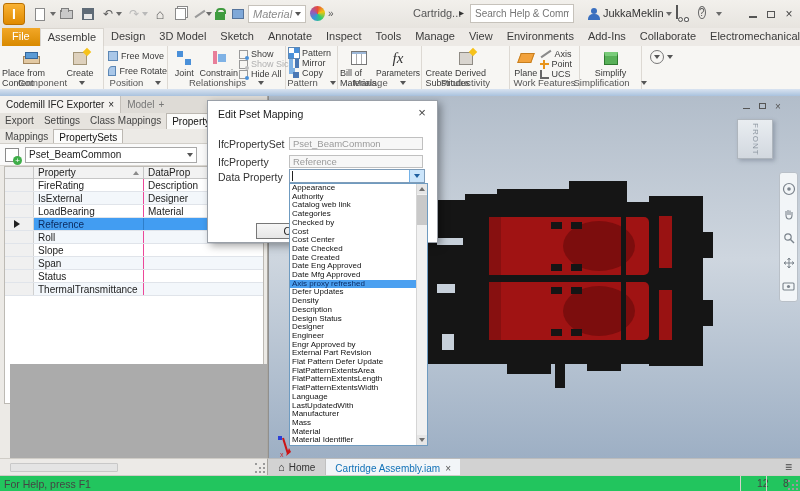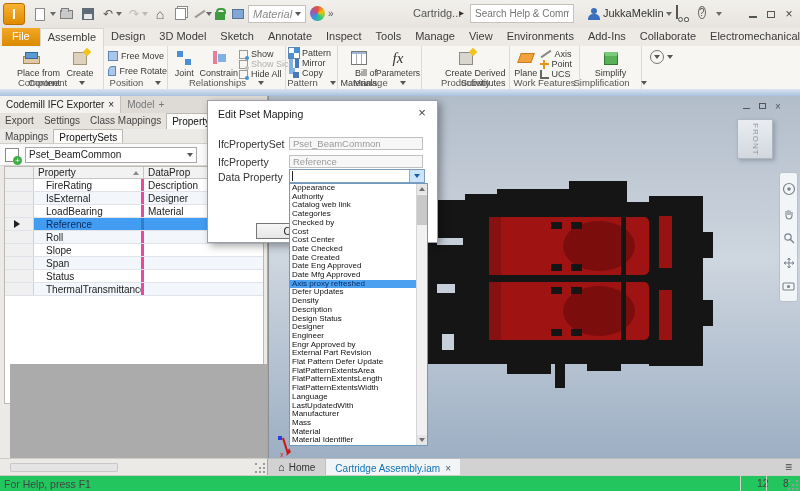--- a/index.html
+++ b/index.html
@@ -44,21 +44,21 @@
   #ribtabs { left:0; top:28px; width:800px; height:18px; background:#edeae6; display:flex; align-items:stretch; padding-left:2px; }
   .rtab { padding:2px 7px 0; color:#3b3b3b; font-size:11px; white-space:nowrap; }
   .rtab.file { background:linear-gradient(#f2a727,#d98a00); color:#fff; padding:2px 10px 0; }
   .rtab.active { background:#f7f6f3; border:1px solid #d9d5cf; border-bottom:none; }
 
   
   #ribbon { left:0; top:46px; width:800px; height:43px; background:#f7f6f3; display:flex; }
   .rgroup { position:relative; border-right:1px solid #ddd9d3; height:43px; flex:none; }
   .glabel { position:absolute; bottom:1px; left:0; right:0; display:flex; justify-content:center; align-items:center; gap:12px; font-size:9.5px; color:#555; white-space:nowrap; }
   .gbody { display:flex; padding:1px 2px; }
-  .bb { display:flex; flex-direction:column; align-items:center; font-size:9px; color:#3a3a3a; text-align:right; line-height:1.1; }
+  .bb { display:flex; flex-direction:column; align-items:center; font-size:9px; color:#3a3a3a; text-align:left; line-height:1.1; }
   .bb .ic { height:20px; display:flex; align-items:center; justify-content:center; margin:1px 0; }
   .ss { display:flex; flex-direction:column; padding-top:2px; }
   .srow { display:flex; align-items:center; gap:3px; height:10px; font-size:9px; color:#3a3a3a; white-space:nowrap; }
   .srow.disabled { color:#b0b0b0; }
   .ic-pfcc { width:16px; height:12px; position:relative; }
   .ic-pfcc::before { content:""; position:absolute; left:0; bottom:0; width:15px; height:6px; background:#e3c9a2; border:1px solid #a3865d; }
   .ic-pfcc::after { content:""; position:absolute; left:2px; top:0; width:11px; height:5px; background:#5b9bd5; border:1px solid #35679b; }
   .ic-create { width:14px; height:13px; background:#ded1bd; border:1px solid #a39577; position:relative; }
   .ic-create::after { content:""; position:absolute; right:-4px; top:-4px; width:6px; height:6px; background:#f6c21a; transform:rotate(45deg); }
   .ic-cube-s { width:10px; height:10px; background:#a9c7e8; border:1px solid #5c87b5; }
@@ -103,21 +103,21 @@
   #pset-combo { width:172px; height:16px; background:#fff; border:1px solid #a8a8a8; display:flex; align-items:center; justify-content:space-between; font-size:10px; color:#222; padding:0 3px; }
   #ptable { position:absolute; left:4px; top:70px; width:260px; height:238px; background:#fff; border:1px solid #bdbab4; font-size:10px; }
   #pt-head { display:flex; height:12px; background:#f2f2f2; border-bottom:1px solid #c6c6c6; color:#222; }
   .ph-sel { width:29px; border-right:1px solid #c6c6c6; background:#efefef; flex:none; }
   .ph-prop { width:110px; border-right:1px solid #c6c6c6; padding-left:4px; position:relative; flex:none; }
   .sort-up { position:absolute; right:4px; top:4px; width:0; height:0; border-left:3px solid transparent; border-right:3px solid transparent; border-bottom:4px solid #8a8a8a; }
   .ph-data { flex:1; padding-left:4px; }
   .prow { display:flex; height:13px; border-bottom:1px solid #e0e4ea; }
   .prow.alt { background:#f3f7fb; }
   .pc-sel { width:29px; flex:none; background:#f0f0f0; border-right:1px solid #d0d0d0; position:relative; }
-  .pc-prop { width:110px; flex:none; border-right:3px solid #ec4899; padding:1px 0 0 12px; color:#222; white-space:nowrap; overflow:hidden; }
+  .pc-prop { width:110px; flex:none; border-right:1px solid #ec4899; padding:1px 0 0 4px; color:#222; white-space:nowrap; overflow:hidden; }
   .pc-data { flex:1; padding:1px 0 0 4px; color:#222; }
   .prow.selected .pc-prop, .prow.selected .pc-data { background:#429df2; color:#0b2a5e; border-right-color:#2f7ec9; }
   .rowmark { position:absolute; left:9px; top:2px; width:0; height:0; border-top:4px solid transparent; border-bottom:4px solid transparent; border-left:6px solid #222; }
   #pgray { position:absolute; left:5px; top:197px; width:257px; height:157px; background:#ababab; }
   #pstatus { left:0; top:458px; width:268px; height:17px; background:#eceae7; border-top:1px solid #d0cdc7; border-right:1px solid #a9a6a0; }
   #pprog { position:absolute; left:10px; top:4px; width:108px; height:9px; background:#e4e4e4; border:1px solid #c8c8c8; border-radius:1px; }
   .grip { position:absolute; width:2px; height:2px; background:#9a9a9a; box-shadow:4px 4px 0 #9a9a9a,8px 8px 0 #9a9a9a,8px 4px 0 #9a9a9a,8px 0 0 #9a9a9a,4px 8px 0 #9a9a9a,0 8px 0 #9a9a9a; }
 
   
   #viewport { left:268px; top:96px; width:532px; height:362px; background:linear-gradient(#b2bdca,#ced6df 45%,#9dafc4); border-left:1px solid #8f8f8f; overflow:hidden; }

